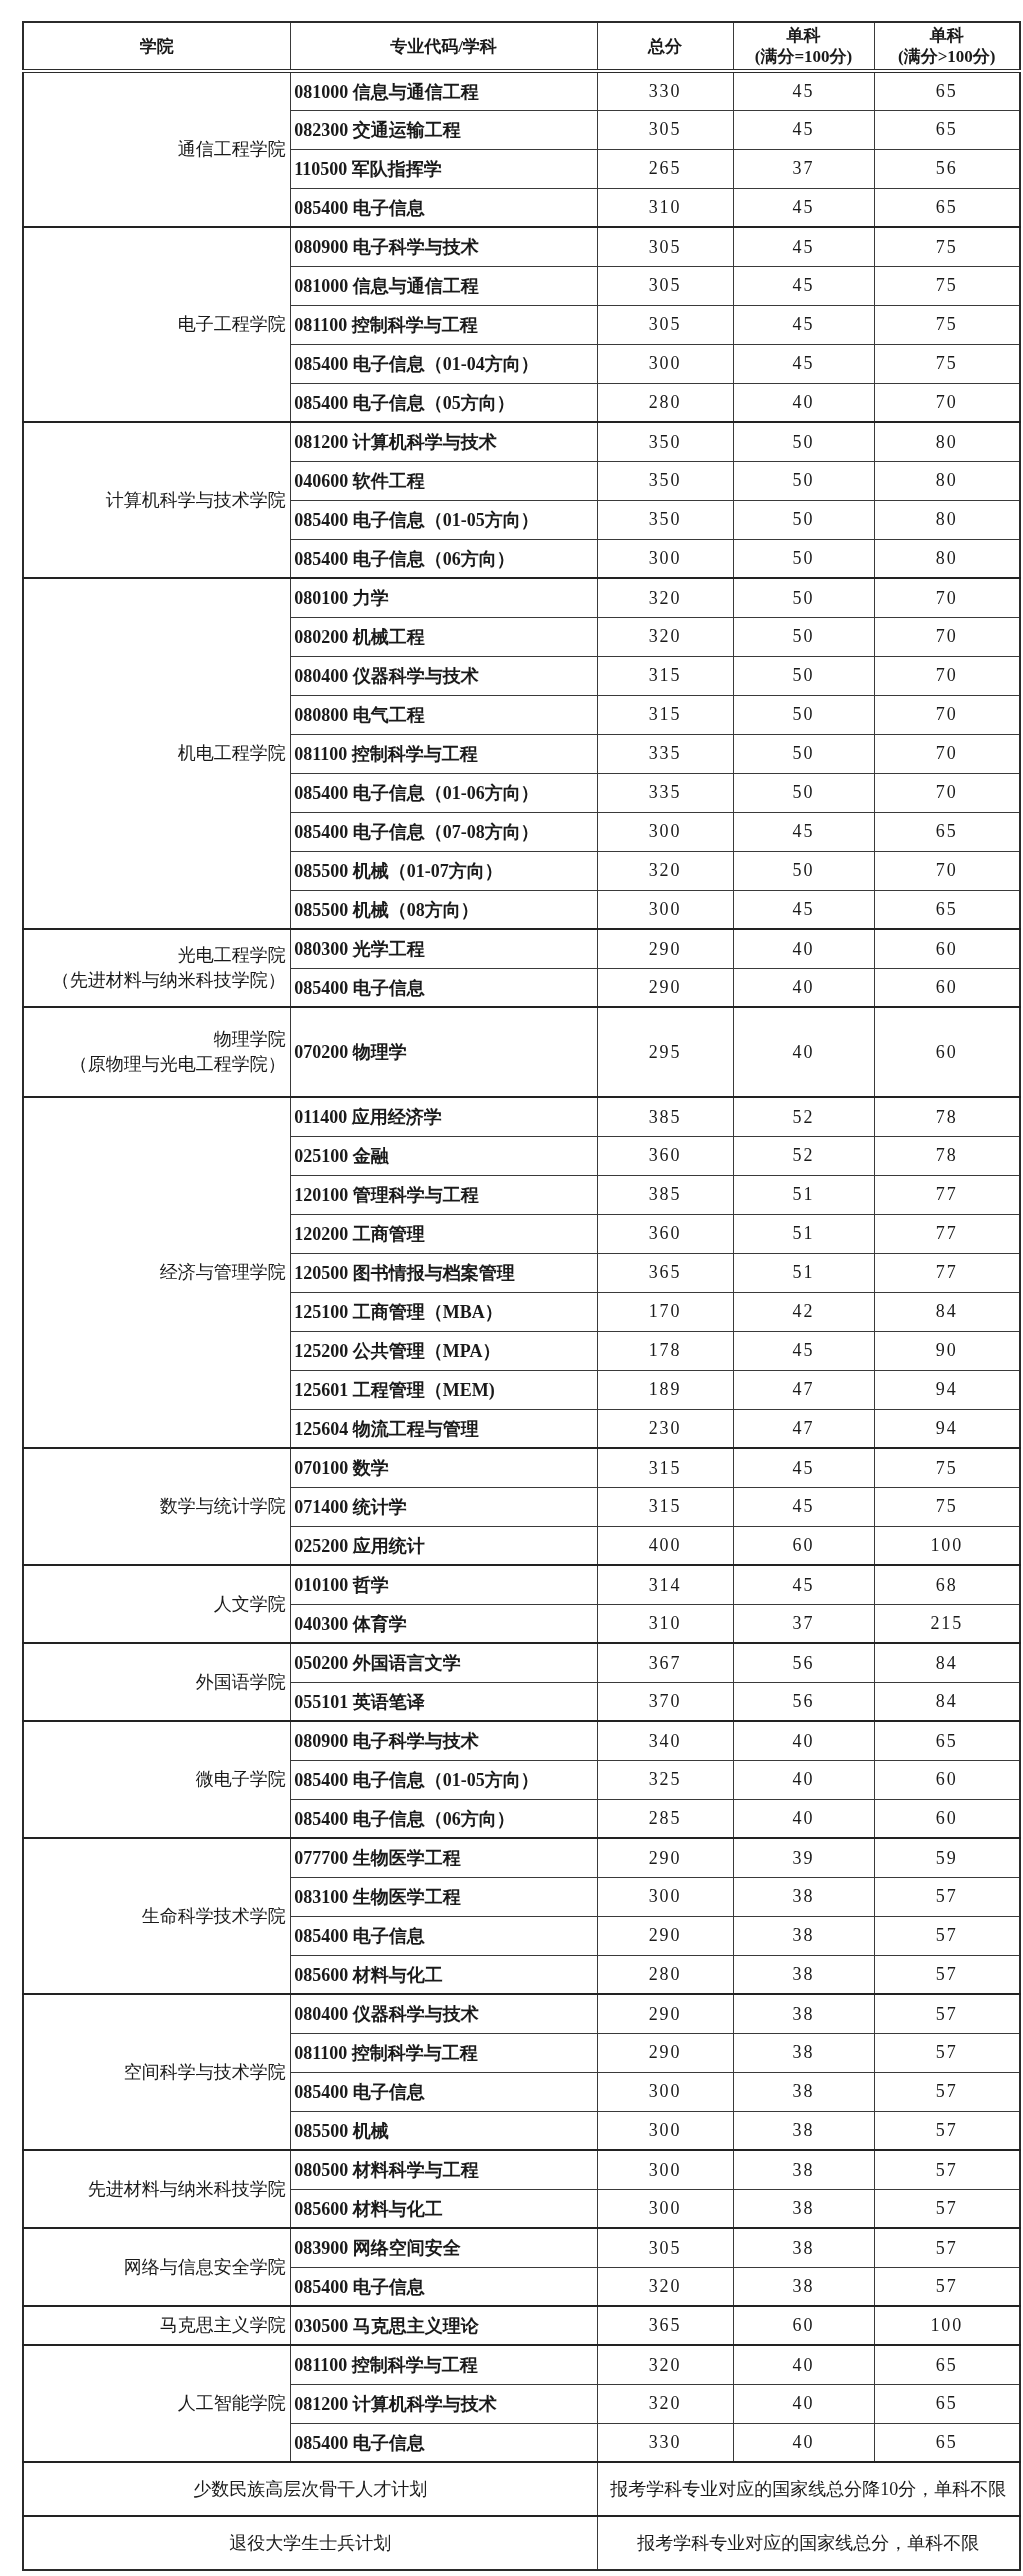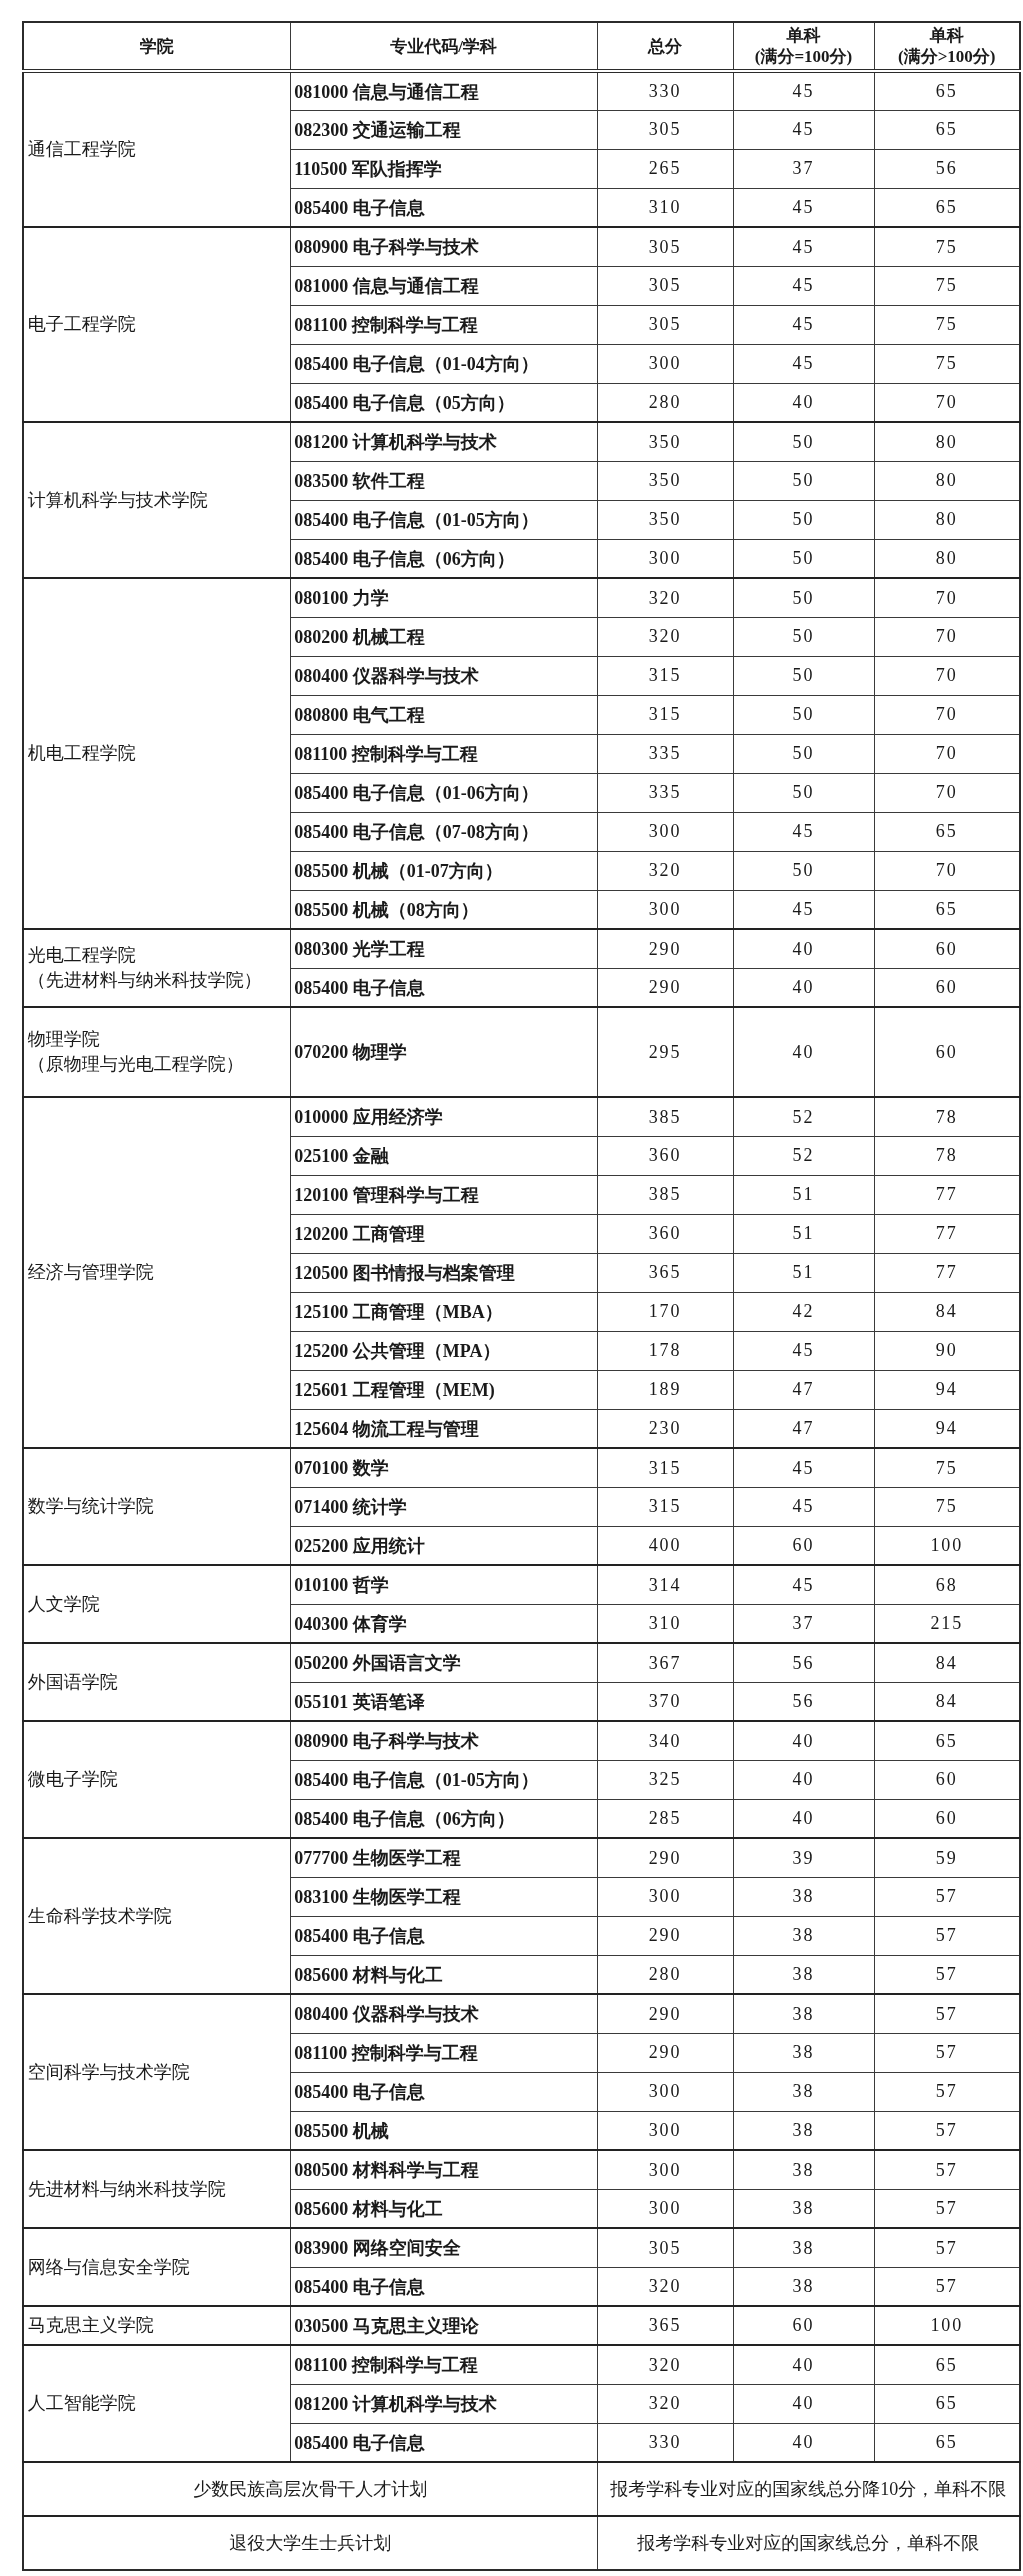--- a/index.html
+++ b/index.html
@@ -38,21 +38,21 @@
     font-weight: bold;
     text-align: center;
     line-height: 1.25;
     border-bottom: 4.7px double #2b2b2b;
   }
   th .h-line { display: block; }
   
   tr.data-row { height: 39px; }
   tr.group-start > td { border-top: 2.8px solid #222222; }
   td.college-cell {
-    text-align: left;
+    text-align: right;
     font-size: 18px;
     line-height: 1.4;
     white-space: pre-line;
   }
   td.major-cell {
     text-align: left;
     font-size: 18px;
     padding-left: 6.6px;
     font-weight: bold;
   }
@@ -167,21 +167,21 @@
           <td class="score-cell">70</td>
         </tr>
         <tr class="data-row group-start">
           <td class="college-cell" rowspan="4">计算机科学与技术学院</td>
           <td class="major-cell">081200 计算机科学与技术</td>
           <td class="score-cell">350</td>
           <td class="score-cell">50</td>
           <td class="score-cell">80</td>
         </tr>
         <tr class="data-row">
-          <td class="major-cell">083500 软件工程</td>
+          <td class="major-cell">040600 软件工程</td>
           <td class="score-cell">350</td>
           <td class="score-cell">50</td>
           <td class="score-cell">80</td>
         </tr>
         <tr class="data-row">
           <td class="major-cell">085400 电子信息（01-05方向）</td>
           <td class="score-cell">350</td>
           <td class="score-cell">50</td>
           <td class="score-cell">80</td>
         </tr>
@@ -263,21 +263,21 @@
         <tr class="data-row group-start tall-row">
           <td class="college-cell" rowspan="1">物理学院
 （原物理与光电工程学院）</td>
           <td class="major-cell">070200 物理学</td>
           <td class="score-cell">295</td>
           <td class="score-cell">40</td>
           <td class="score-cell">60</td>
         </tr>
         <tr class="data-row group-start">
           <td class="college-cell" rowspan="9">经济与管理学院</td>
-          <td class="major-cell">010000 应用经济学</td>
+          <td class="major-cell">011400 应用经济学</td>
           <td class="score-cell">385</td>
           <td class="score-cell">52</td>
           <td class="score-cell">78</td>
         </tr>
         <tr class="data-row">
           <td class="major-cell">025100 金融</td>
           <td class="score-cell">360</td>
           <td class="score-cell">52</td>
           <td class="score-cell">78</td>
         </tr>

